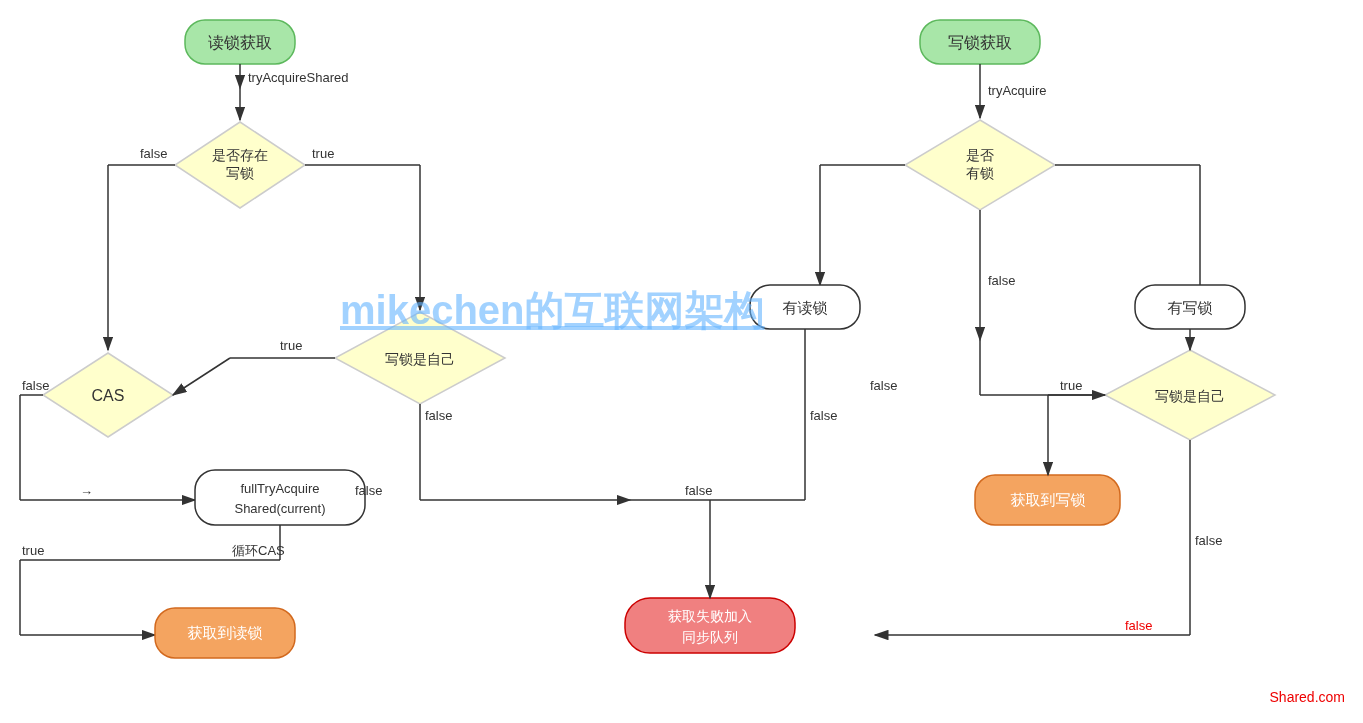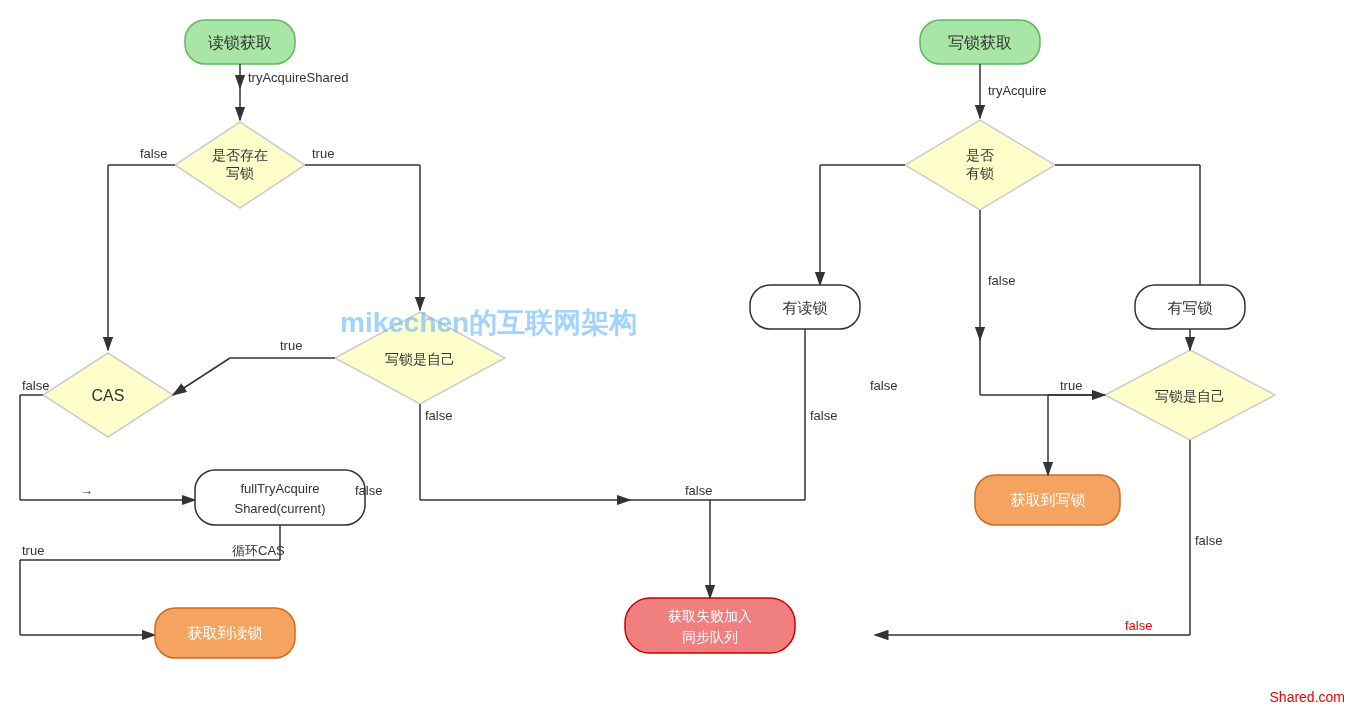--- a/index.html
+++ b/index.html
@@ -13,28 +13,29 @@
     }
     .diagram-container {
       width: 1363px;
       height: 723px;
       position: relative;
       padding-left: 22px;
     }
     
     .watermark {
       position: absolute;
-      top: 304px;
+      top: 283px;
       left: 340px;
-      font-size: 28px;
+      font-size: 40px;
       font-weight: bold;
       color: rgba(100, 180, 255, 0.6);
       white-space: nowrap;
       z-index: 10;
       pointer-events: none;
+      text-decoration: underline;
     }
     .watermark2 {
       position: absolute;
       bottom: 18px;
       right: 18px;
       font-size: 14px;
       color: #e00;
       z-index: 10;
       pointer-events: none;
     }

